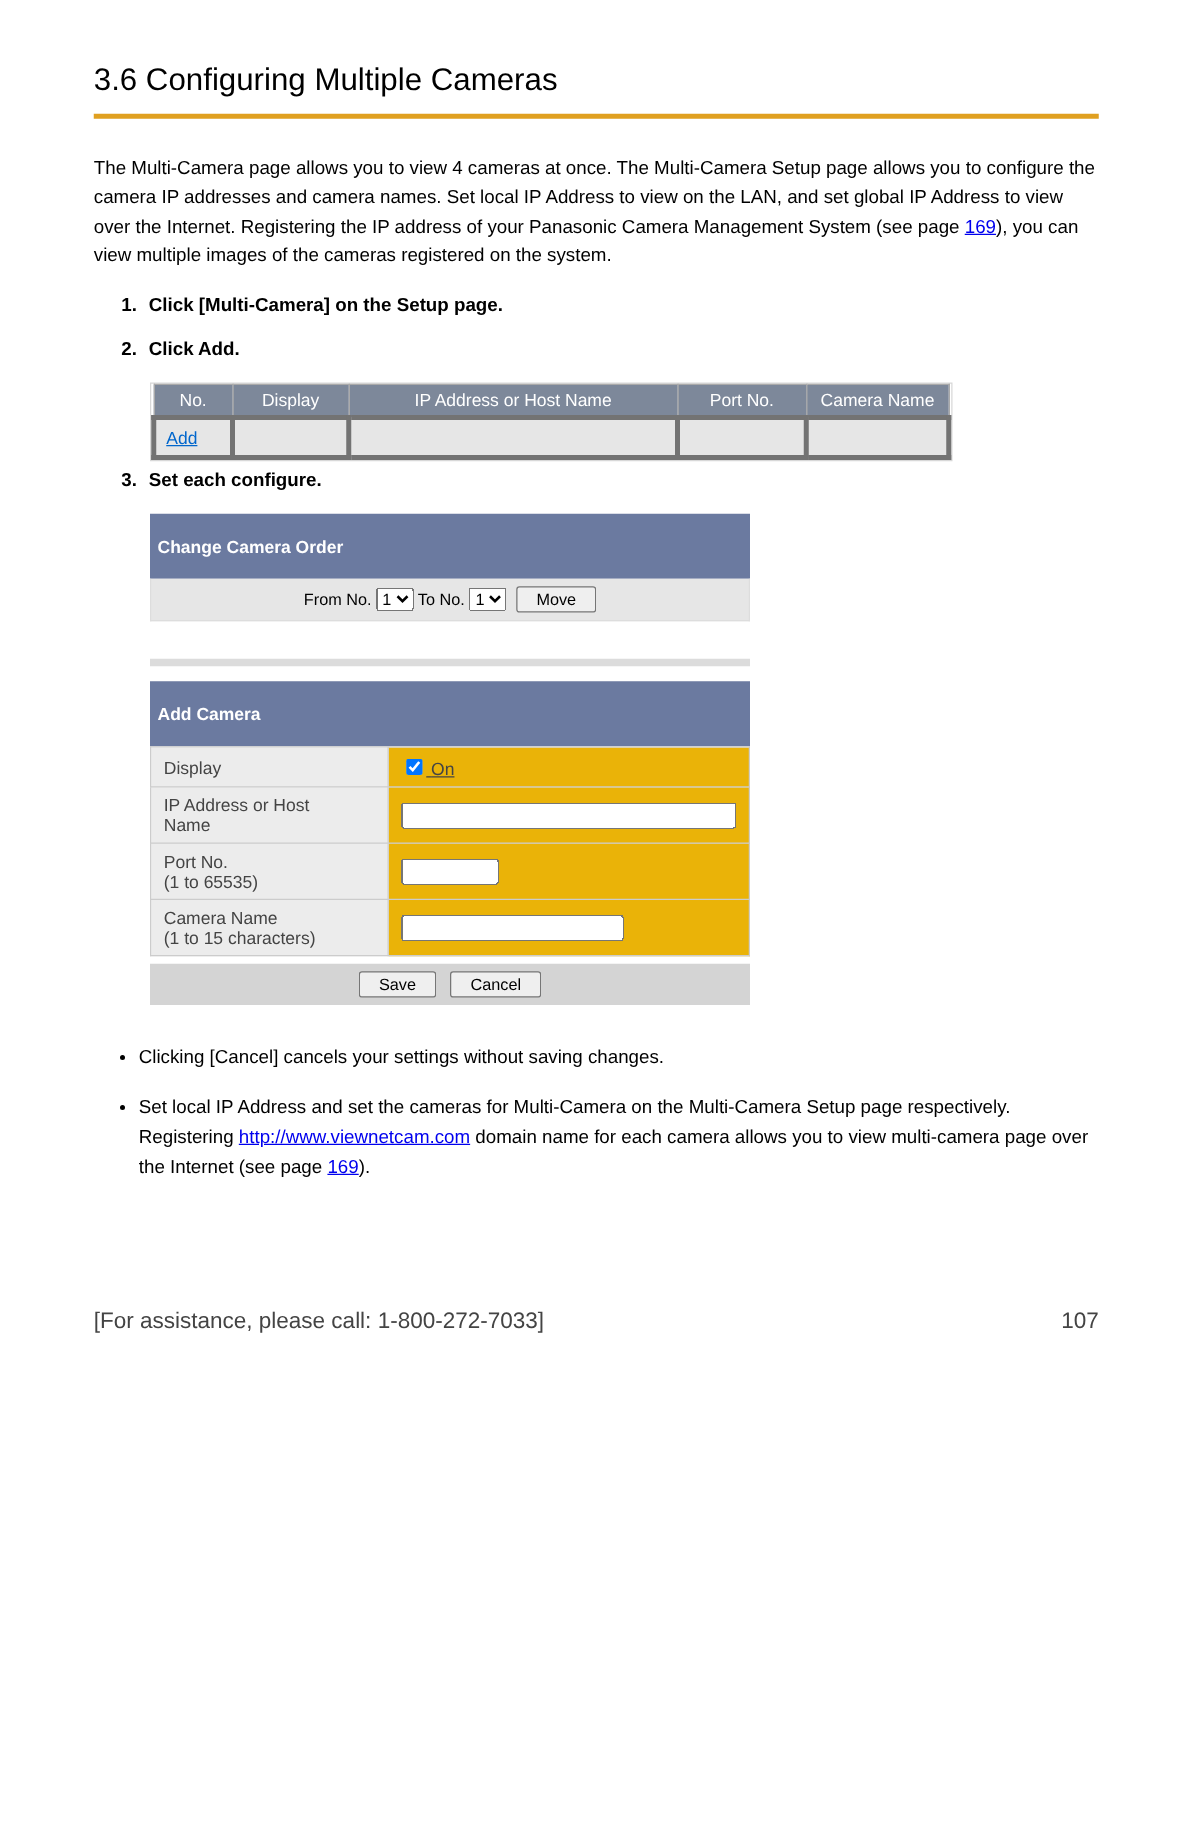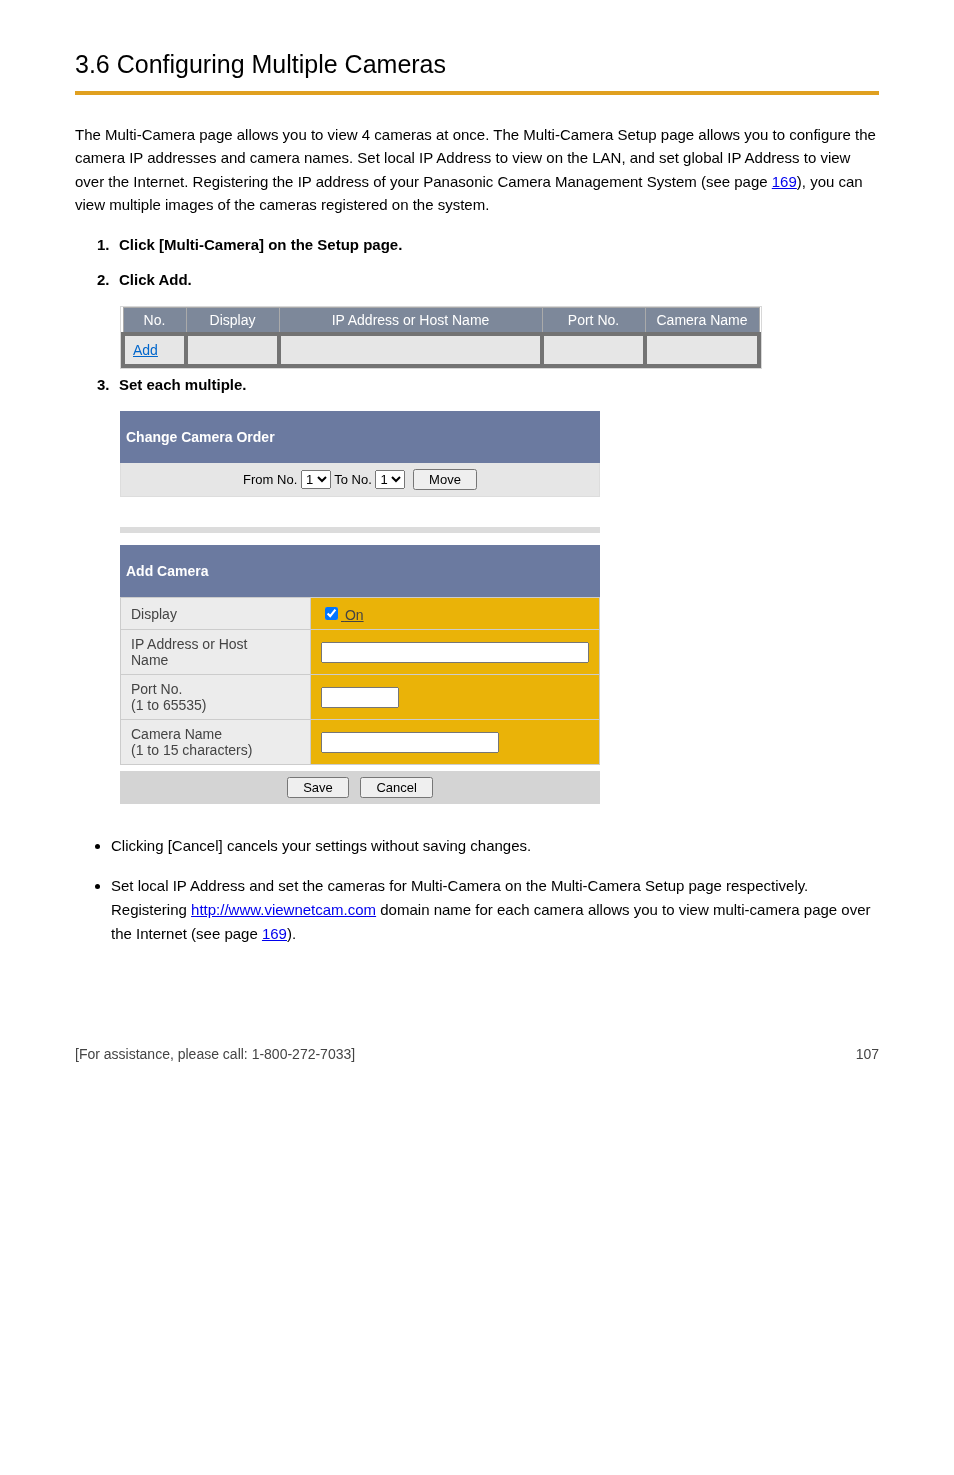--- a/index.html
+++ b/index.html
@@ -164,21 +164,21 @@
     margin: 10px 0;
     padding-left: 36px;
   }
   .trailing li {
     margin-bottom: 16px;
   }
 
   .footer {
     display: flex;
     justify-content: space-between;
-    font-size: 14px;
+    font-size: 18px;
     color: #444;
     margin-top: 100px;
   }
 </style>
 </head>
 <body>
 
 <div class="page">
 
   <div class="heading">3.6 Configuring Multiple Cameras</div>
@@ -206,21 +206,21 @@
         <td></td>
         <td></td>
         <td></td>
         <td></td>
       </tr>
     </tbody>
       </table>
   </div>
 
 
-  <div class="step"><span class="num">3.</span><span>Set each multiple.</span></div>
+  <div class="step"><span class="num">3.</span><span>Set each configure.</span></div>
 
   <div class="dialog-wrap">
     <div class="section-header">Change Camera Order</div>
     <div class="order-row">
       <span>From No.</span>
       <select><option>1</option></select>
       <span>To No.</span>
       <select><option>1</option></select>
       <button>Move</button>
     </div>

